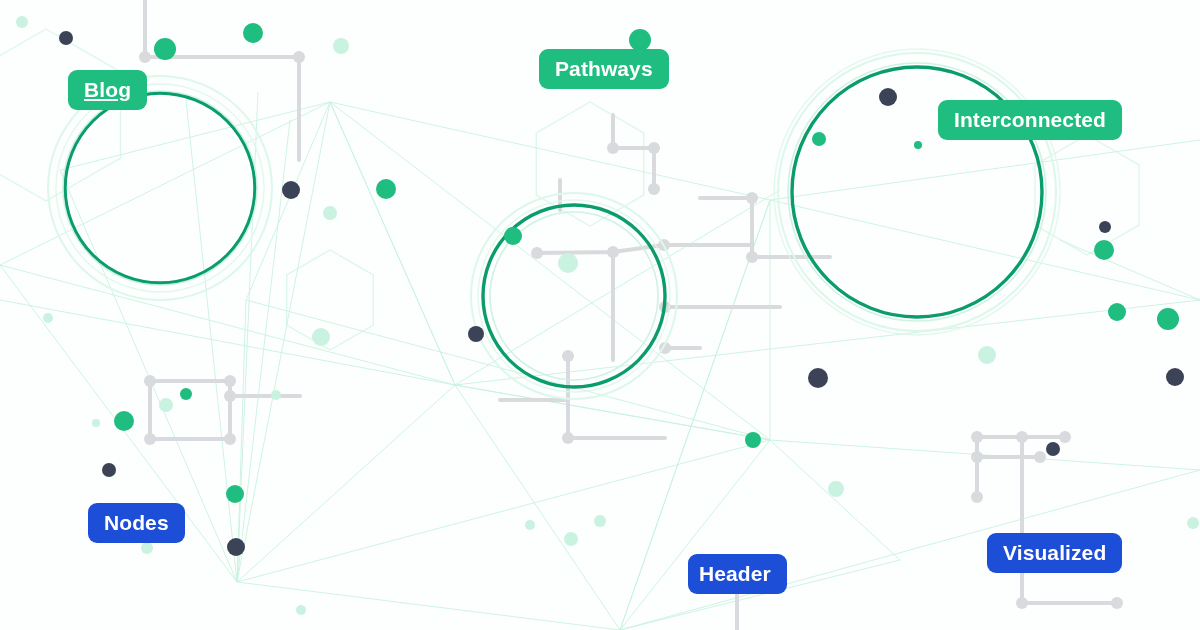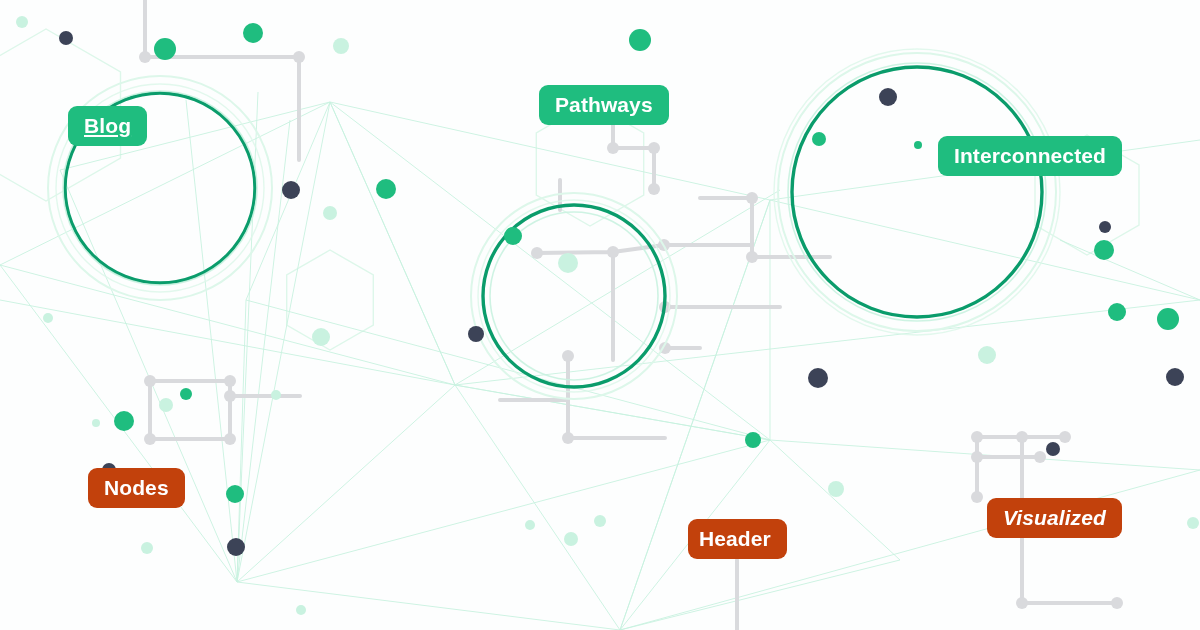--- a/index.html
+++ b/index.html
@@ -30,22 +30,22 @@
     height: 40px;
     padding: 0 16px;
     border-radius: 9px;
     font-size: 21px;
     font-weight: bold;
     letter-spacing: 0.1px;
     color: #ffffff;
     white-space: nowrap;
     user-select: none;
   }
-  .badge.green { background: #1fbd7f; margin-top: 36px; }
-  .badge.dark  { background: #c2410c; }
+  .badge.green { background: #1fbd7f; }
+  .badge.dark  { background: #1d4ed8; margin-top: 35px; }
 </style>
 </head>
 <body>
 
 <div id="stage">
 
   <svg id="artwork" viewBox="0 0 1200 630">
     <g id="hexLayer">
         <polygon points="120.5,72.0 120.5,158.0 46.0,201.0 -28.5,158.0 -28.5,72.0 46.0,29.0" fill="none" stroke="#ddf7ea" stroke-width="1.4"></polygon>
         <polygon points="643.7,133.0 643.7,195.0 590.0,226.0 536.3,195.0 536.3,133.0 590.0,102.0" fill="none" stroke="#ddf7ea" stroke-width="1.4"></polygon>
@@ -199,18 +199,18 @@
       </div>
       <div class="badge green" style="left: 938px; top: 100px;">
         <span>Interconnected</span>
       </div>
       <div class="badge dark" style="left: 88px; top: 468px;">
         <span>Nodes</span>
       </div>
       <div class="badge dark" style="left: 688px; top: 519px; padding-left: 11px;">
         <span>Header</span>
       </div>
-      <div class="badge dark" style="left: 987px; top: 498px; font-style: italic;">
+      <div class="badge dark" style="left: 987px; top: 498px;">
         <span>Visualized</span>
       </div>
     </div>
 
 </div>
 
 </body></html>

